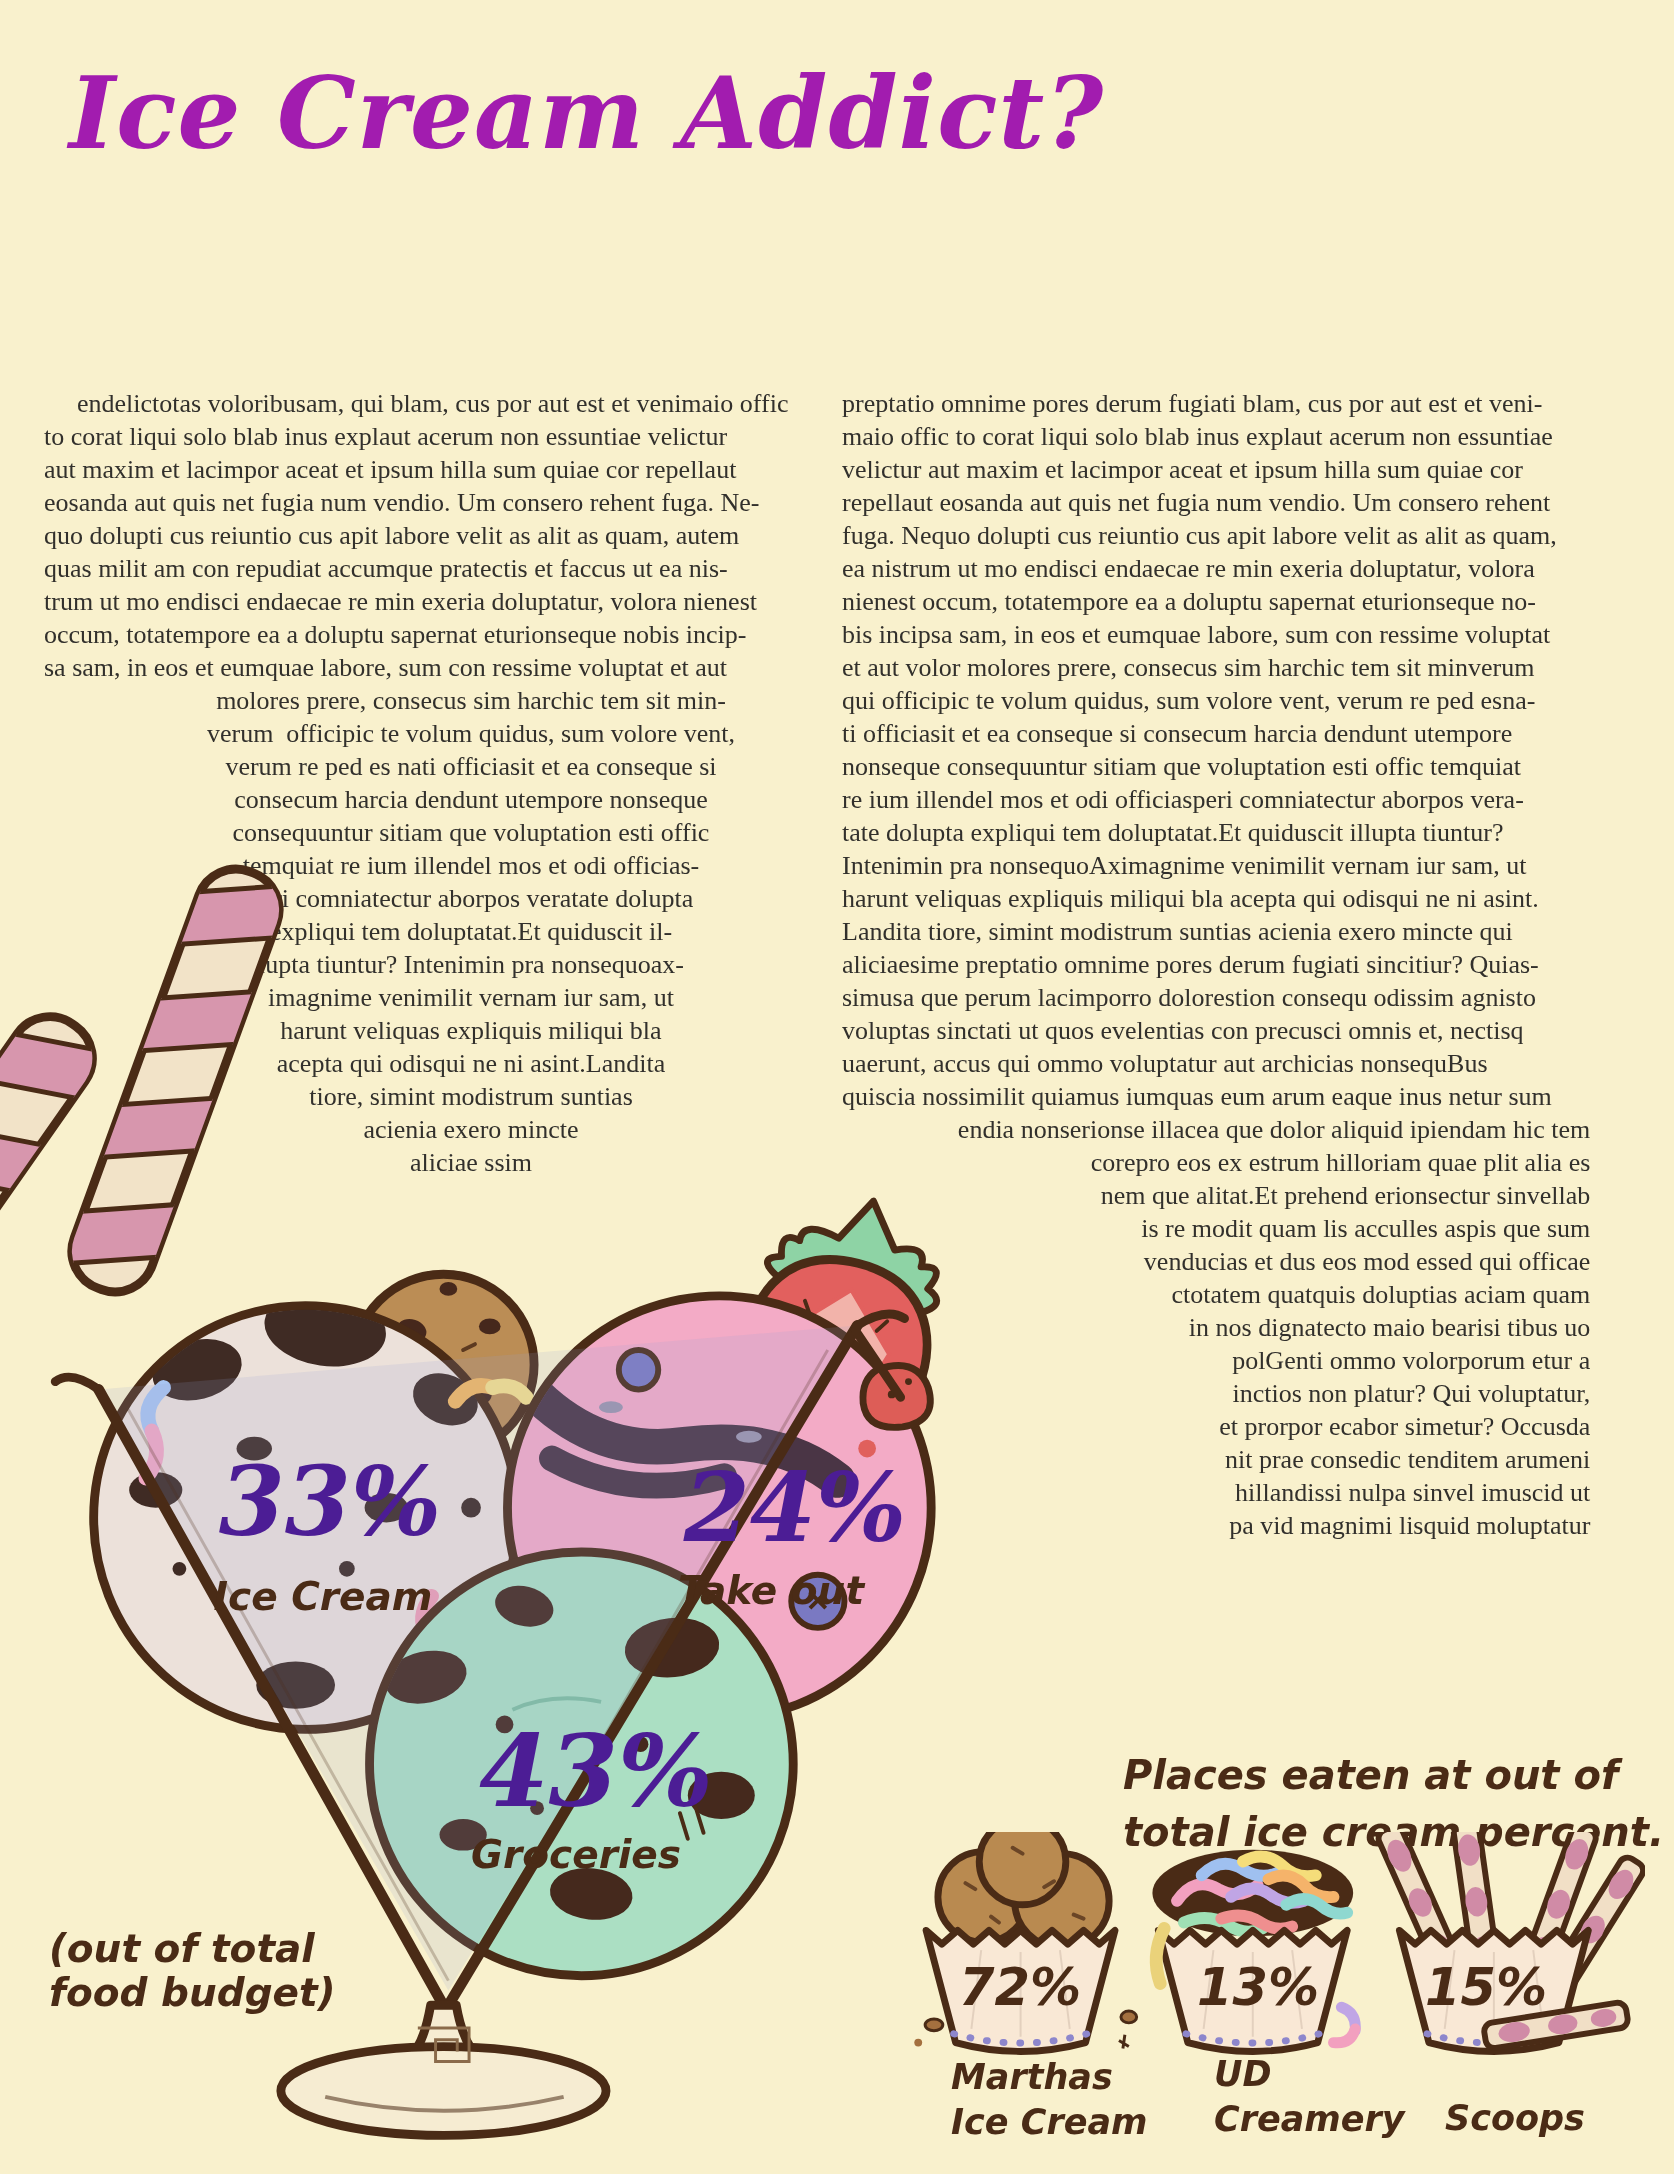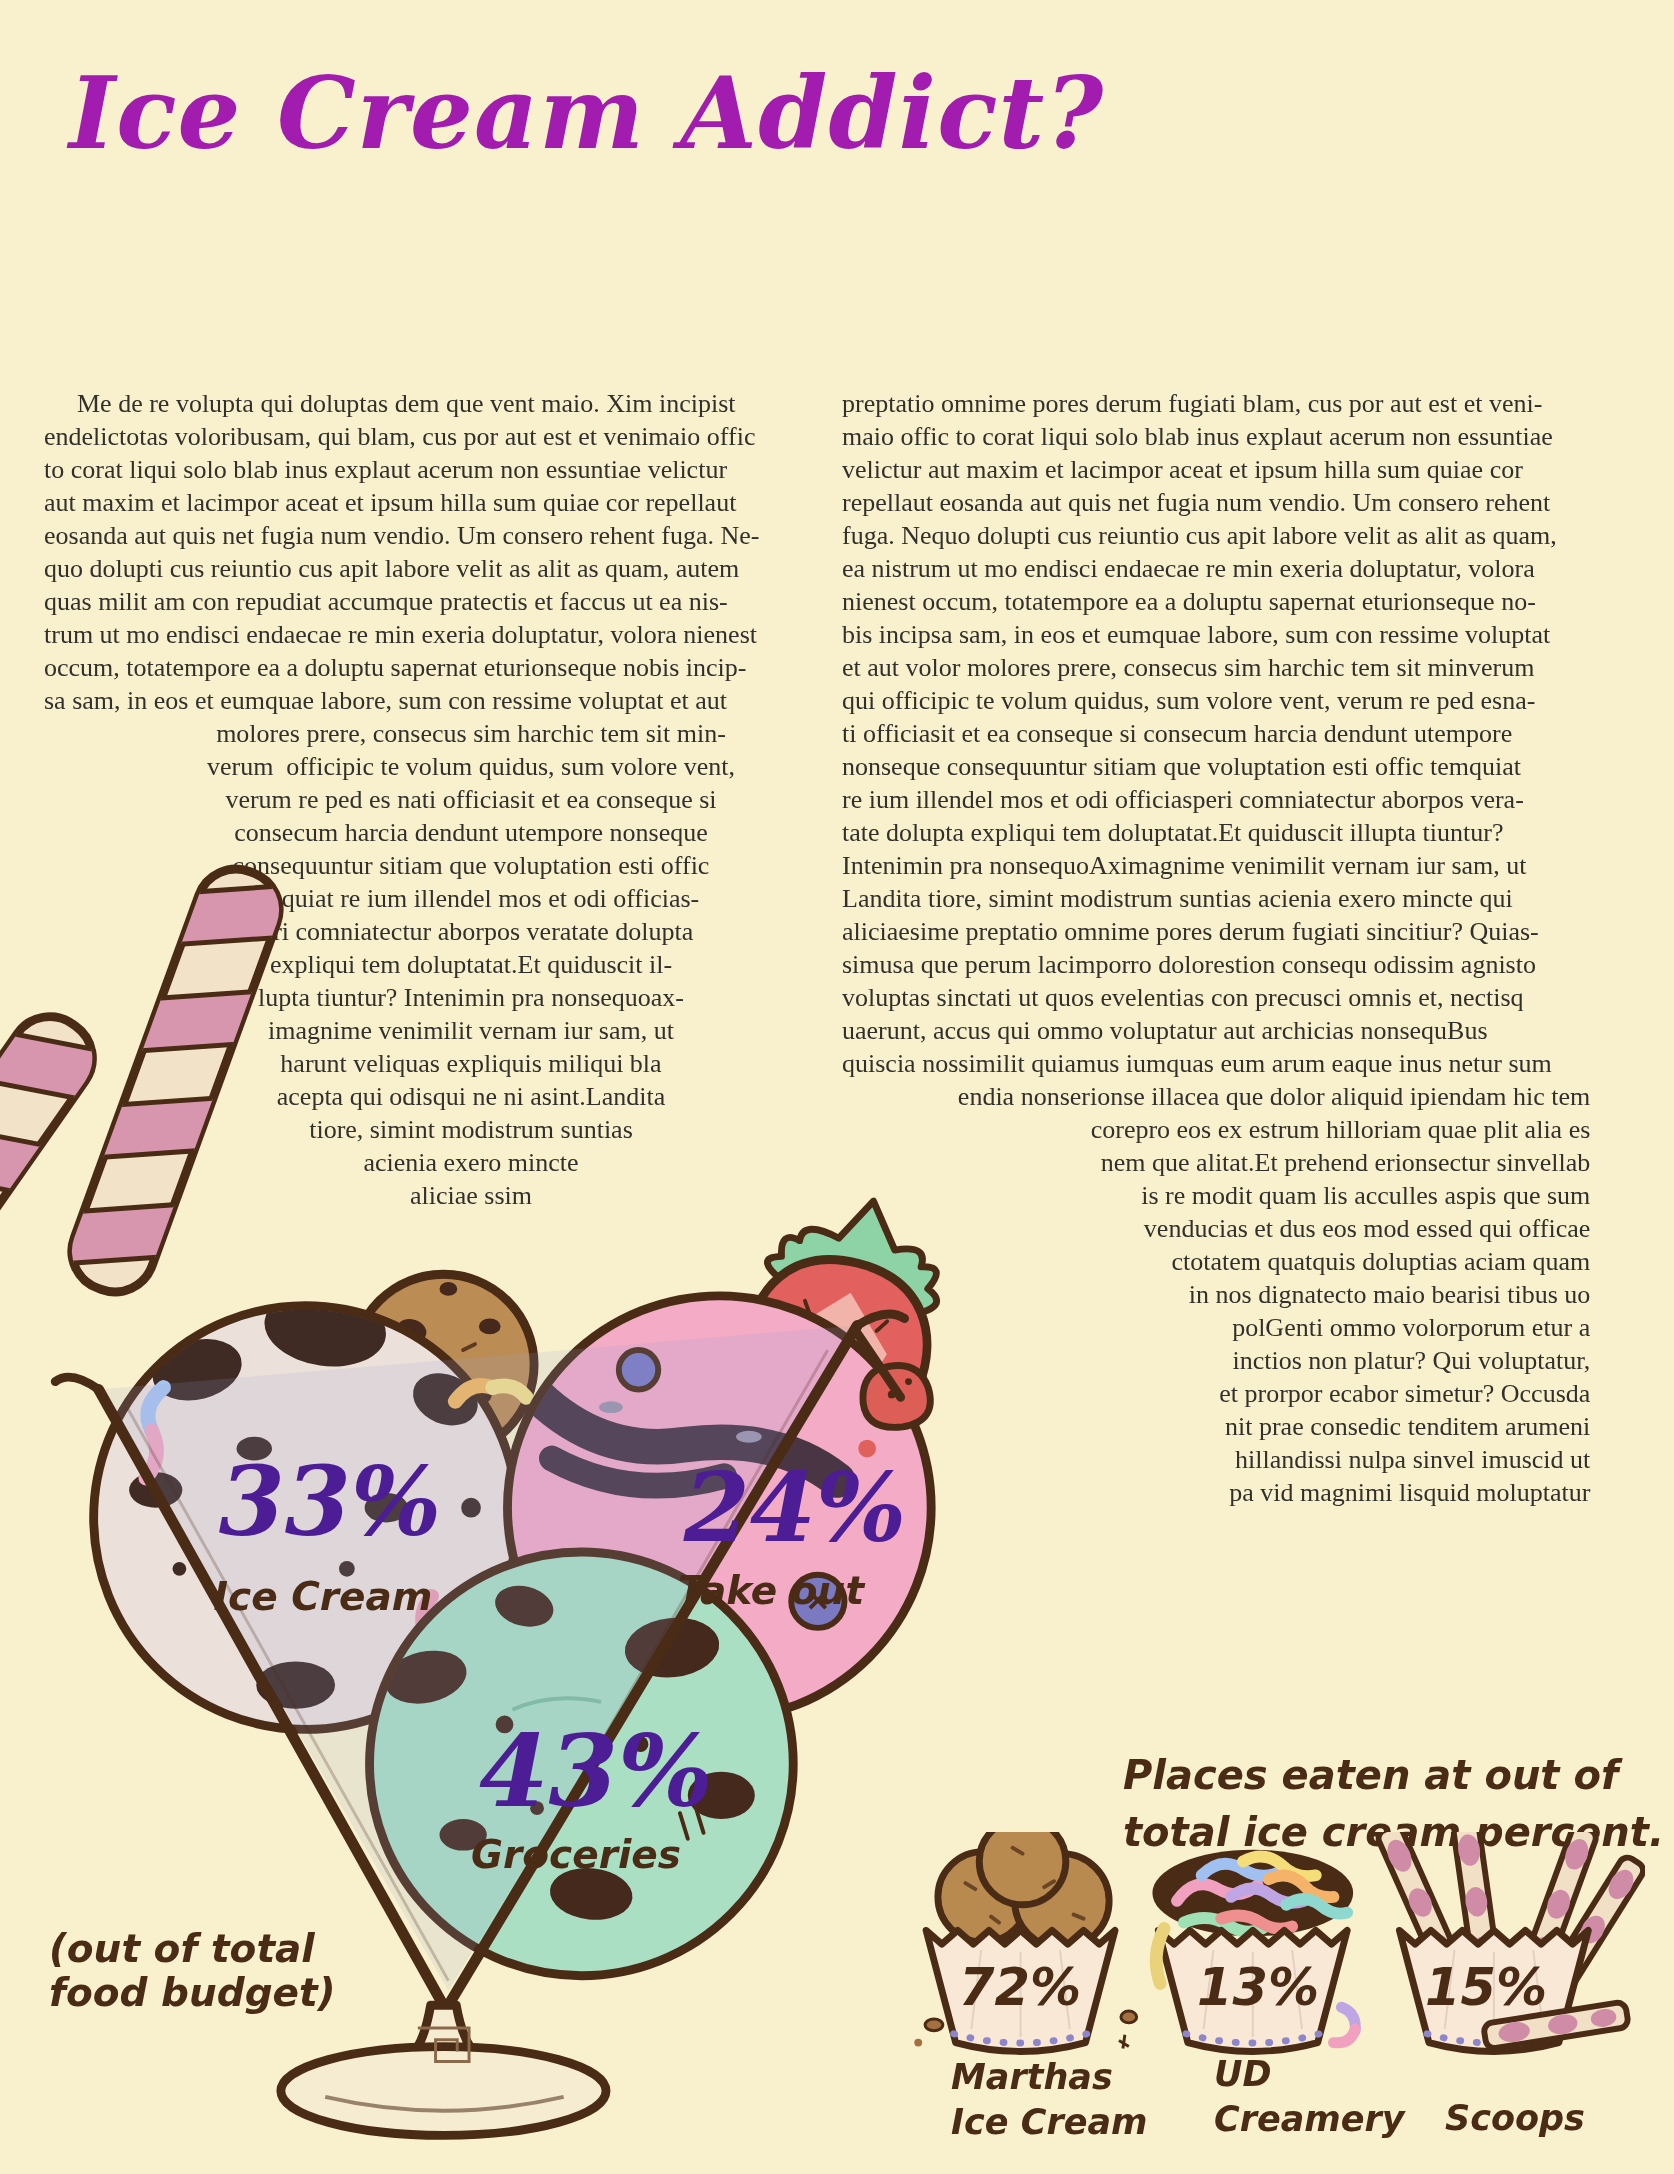--- a/index.html
+++ b/index.html
@@ -29,21 +29,20 @@
 </style>
 </head>
 <body>
 
 <div>
 
   <h1 class="title">Ice Cream Addict?</h1>
 
   <div class="col col-left">
     <div class="indent-first">
-        <div class="line">Me de re volupta qui doluptas dem que vent maio. Xim incipist</div>
         <div class="line">endelictotas voloribusam, qui blam, cus por aut est et venimaio offic</div>
         <div class="line">to corat liqui solo blab inus explaut acerum non essuntiae velictur</div>
         <div class="line">aut maxim et lacimpor aceat et ipsum hilla sum quiae cor repellaut</div>
         <div class="line">eosanda aut quis net fugia num vendio. Um consero rehent fuga. Ne-</div>
         <div class="line">quo dolupti cus reiuntio cus apit labore velit as alit as quam, autem</div>
         <div class="line">quas milit am con repudiat accumque pratectis et faccus ut ea nis-</div>
         <div class="line">trum ut mo endisci endaecae re min exeria doluptatur, volora nienest</div>
         <div class="line">occum, totatempore ea a doluptu sapernat eturionseque nobis incip-</div>
         <div class="line">sa sam, in eos et eumquae labore, sum con ressime voluptat et aut</div>
       </div>
@@ -75,20 +74,21 @@
         <div class="line">ea nistrum ut mo endisci endaecae re min exeria doluptatur, volora</div>
         <div class="line">nienest occum, totatempore ea a doluptu sapernat eturionseque no-</div>
         <div class="line">bis incipsa sam, in eos et eumquae labore, sum con ressime voluptat</div>
         <div class="line">et aut volor molores prere, consecus sim harchic tem sit minverum</div>
         <div class="line">qui officipic te volum quidus, sum volore vent, verum re ped esna-</div>
         <div class="line">ti officiasit et ea conseque si consecum harcia dendunt utempore</div>
         <div class="line">nonseque consequuntur sitiam que voluptation esti offic temquiat</div>
         <div class="line">re ium illendel mos et odi officiasperi comniatectur aborpos vera-</div>
         <div class="line">tate dolupta expliqui tem doluptatat.Et quiduscit illupta tiuntur?</div>
         <div class="line">Intenimin pra nonsequoAximagnime venimilit vernam iur sam, ut</div>
+        <div class="line">harunt veliquas expliquis miliqui bla acepta qui odisqui ne ni asint.</div>
         <div class="line">Landita tiore, simint modistrum suntias acienia exero mincte qui</div>
         <div class="line">aliciaesime preptatio omnime pores derum fugiati sincitiur? Quias-</div>
         <div class="line">simusa que perum lacimporro dolorestion consequ odissim agnisto</div>
         <div class="line">voluptas sinctati ut quos evelentias con precusci omnis et, nectisq</div>
         <div class="line">uaerunt, accus qui ommo voluptatur aut archicias nonsequBus</div>
         <div class="line">quiscia nossimilit quiamus iumquas eum arum eaque inus netur sum</div>
       </div>
     <div class="taper-right">
         <div class="line">endia nonserionse illacea que dolor aliquid ipiendam hic tem</div>
         <div class="line">corepro eos ex estrum hilloriam quae plit alia es</div>

